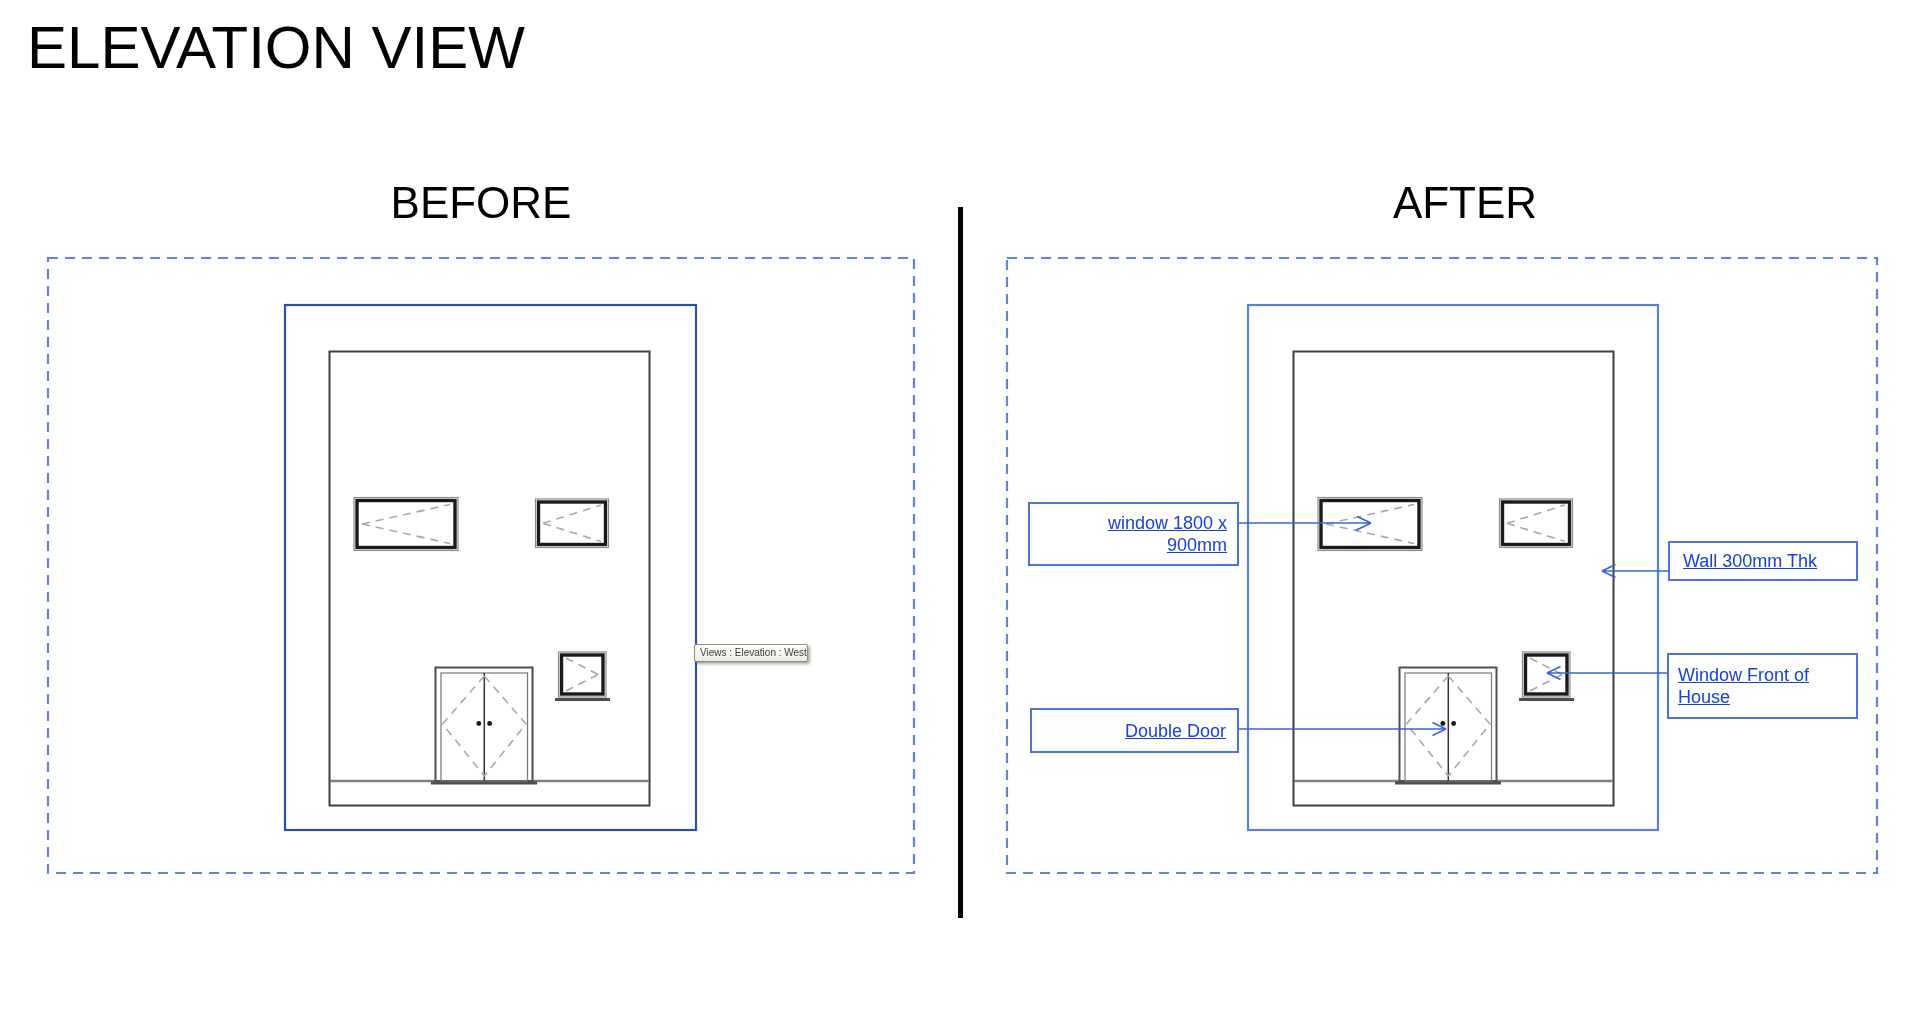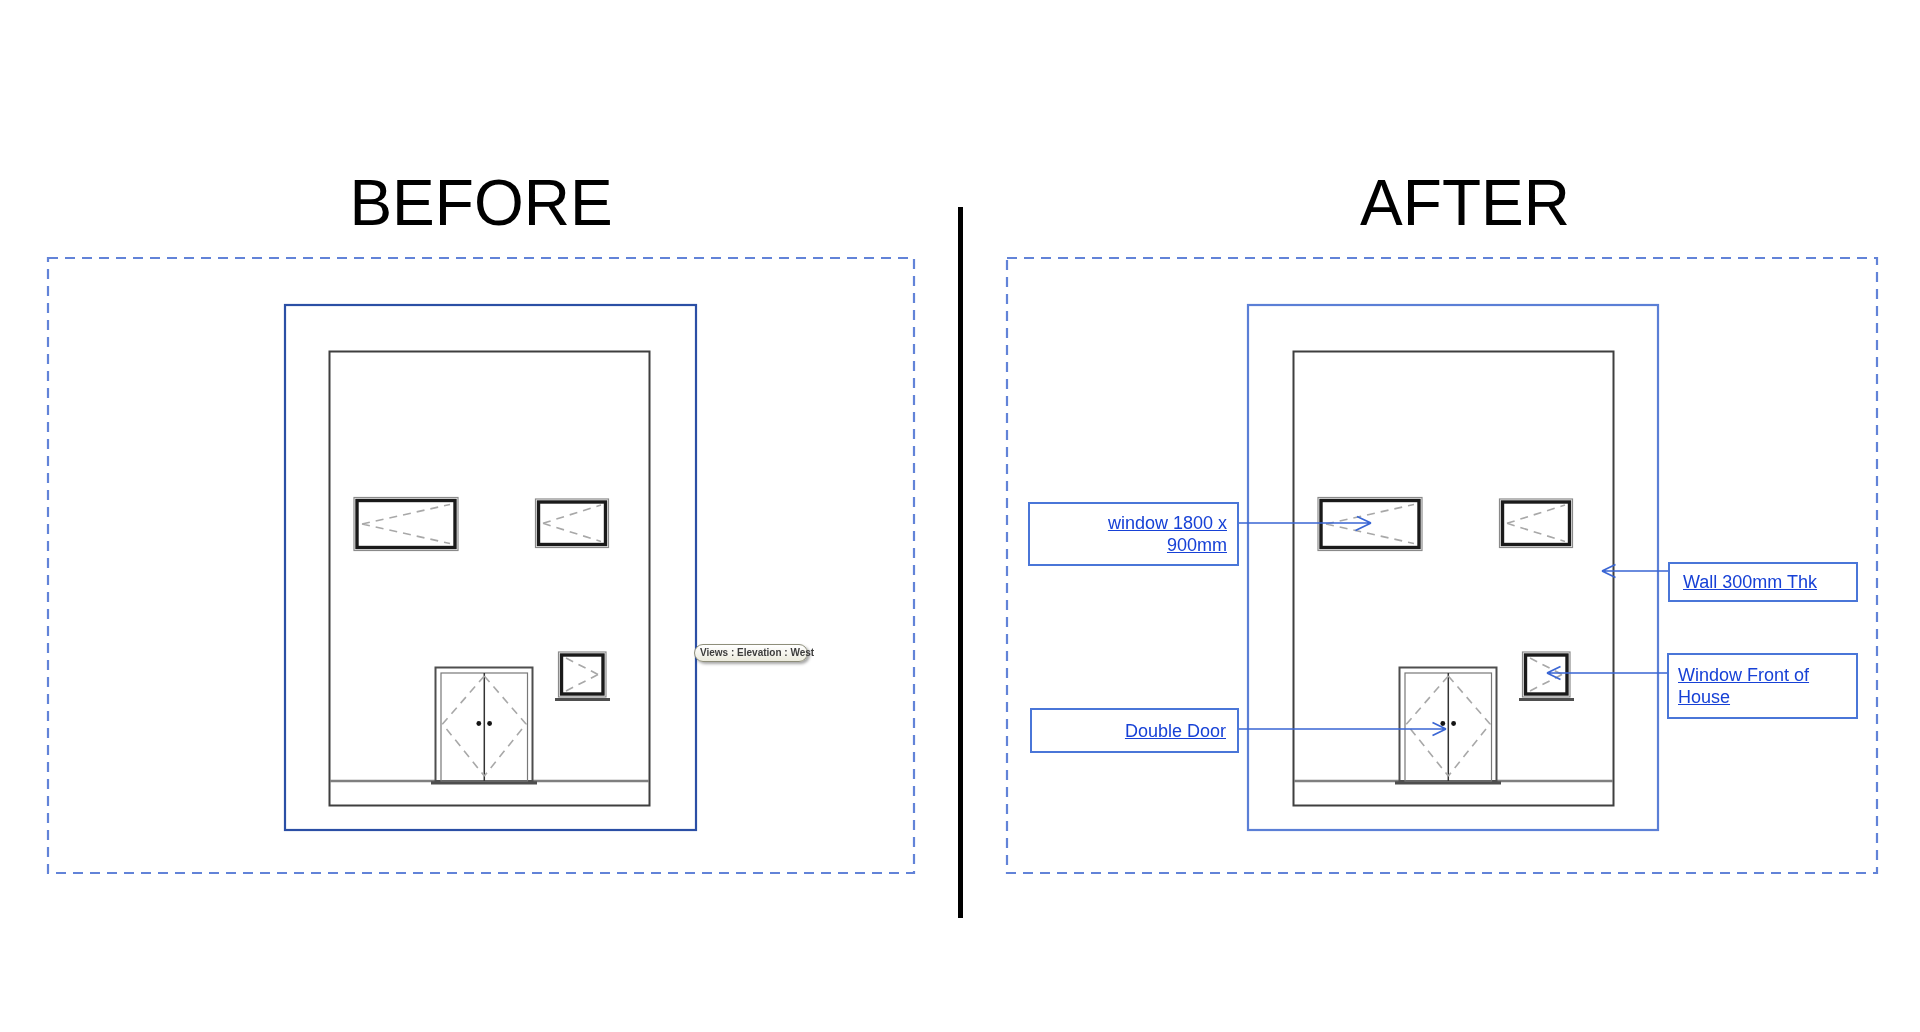--- a/index.html
+++ b/index.html
@@ -16,21 +16,21 @@
   *{box-sizing:border-box;margin:0;padding:0}
   html,body{background:#fff}
   body{font-family:"Liberation Sans", sans-serif;}
   .canvas{position:relative;width:1920px;height:1032px;background:#fff;overflow:hidden}
 
   .page-title{
     position:absolute;left:27px;top:16px;
     font-size:60px;line-height:64px;color:#000;letter-spacing:0;
   }
   .panel-heading{
-    position:absolute;top:172px;font-size:64px;line-height:62px;color:#000;text-align:center;
+    position:absolute;top:172px;font-size:44px;line-height:62px;color:#000;text-align:center;
   }
   .heading-before{left:48px;width:866px}
   .heading-after{left:1030px;width:870px}
 
   .divider{
     position:absolute;left:958px;top:207px;width:5px;height:711px;background:#000;
   }
 
   svg.overlay{position:absolute;left:0;top:0;width:1920px;height:1032px}
 
@@ -50,39 +50,39 @@
   .sill{stroke:#4e4e4e;stroke-width:3.2}
   .leader{fill:none;stroke:var(--leader);stroke-width:1.7}
 
   .anno{
     position:absolute;border:2px solid var(--label-border);color:var(--label-text);
     font-size:18px;line-height:22px;white-space:pre-line;
     display:flex;flex-direction:column;justify-content:center;background:transparent;text-decoration:underline;
   }
   .anno-right{align-items:flex-end;text-align:right}
   .anno-window{left:1028px;top:502px;width:211px;height:64px;padding-right:10px}
-  .anno-wall{left:1668px;top:562px;width:190px;height:40px;padding-left:13px}
+  .anno-wall{left:1668px;top:541px;width:190px;height:40px;padding-left:13px}
   .anno-front{left:1667px;top:653px;width:191px;height:66px;padding-left:9px}
   .anno-door{left:1030px;top:708px;width:209px;height:45px;padding-right:11px}
 
   .tooltip{
     position:absolute;left:694px;top:644px;width:114px;height:18px;
-    border:1px solid #8e8e7a;border-radius:9px;
+    border:1px solid #8e8e7a;border-radius:2px;
     background:linear-gradient(#ffffff,#ecebdd);
     box-shadow:2px 2px 3px rgba(0,0,0,0.35);
     font-size:10px;line-height:16px;color:#3c3c3c;padding-left:5px;
     white-space:nowrap;
-    font-weight:bold;
   }
 </style>
 </head>
 <body>
 
 <div class="canvas">
 
+  <div class="page-title">ELEVATION VIEW</div>
   <div class="panel-heading heading-before">BEFORE</div>
   <div class="panel-heading heading-after">AFTER</div>
 
   <div class="divider"></div>
 
   <svg class="overlay" viewBox="0 0 1920 1032">
     <defs>
       <g id="elev">
         <rect class="wall" x="329.5" y="351.5" width="320" height="454"></rect>
         <line class="ground" x1="330" y1="781" x2="649" y2="781"></line>

